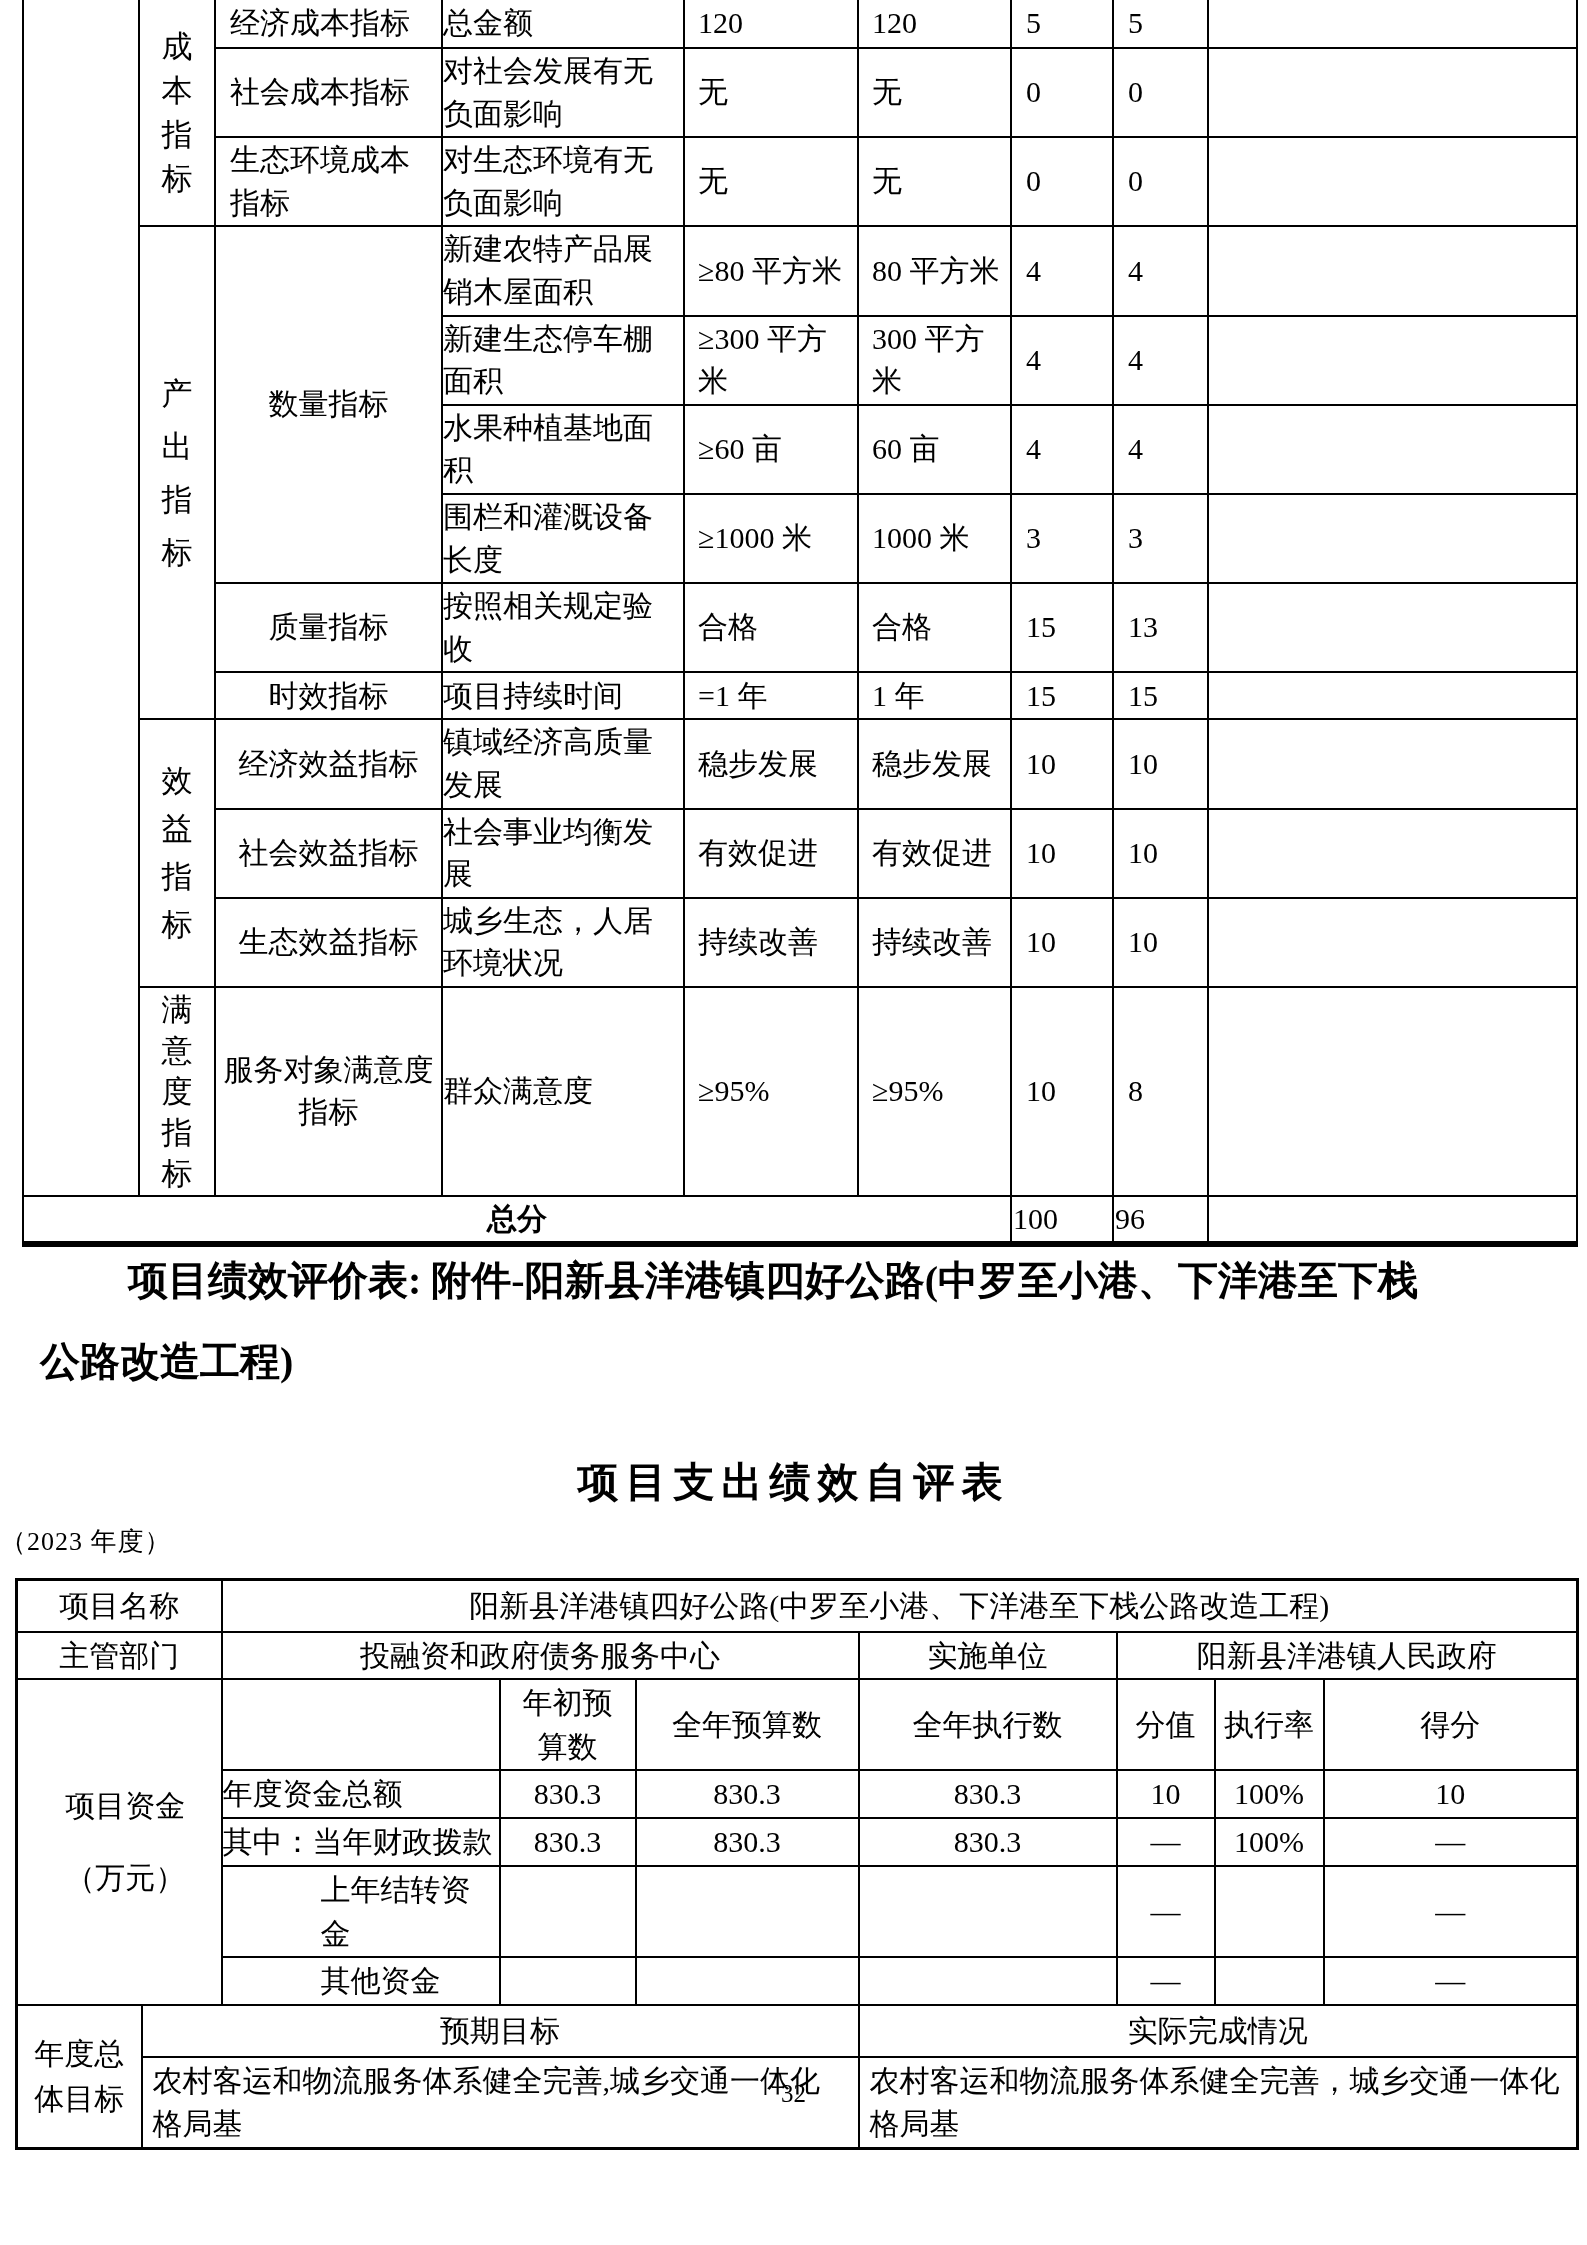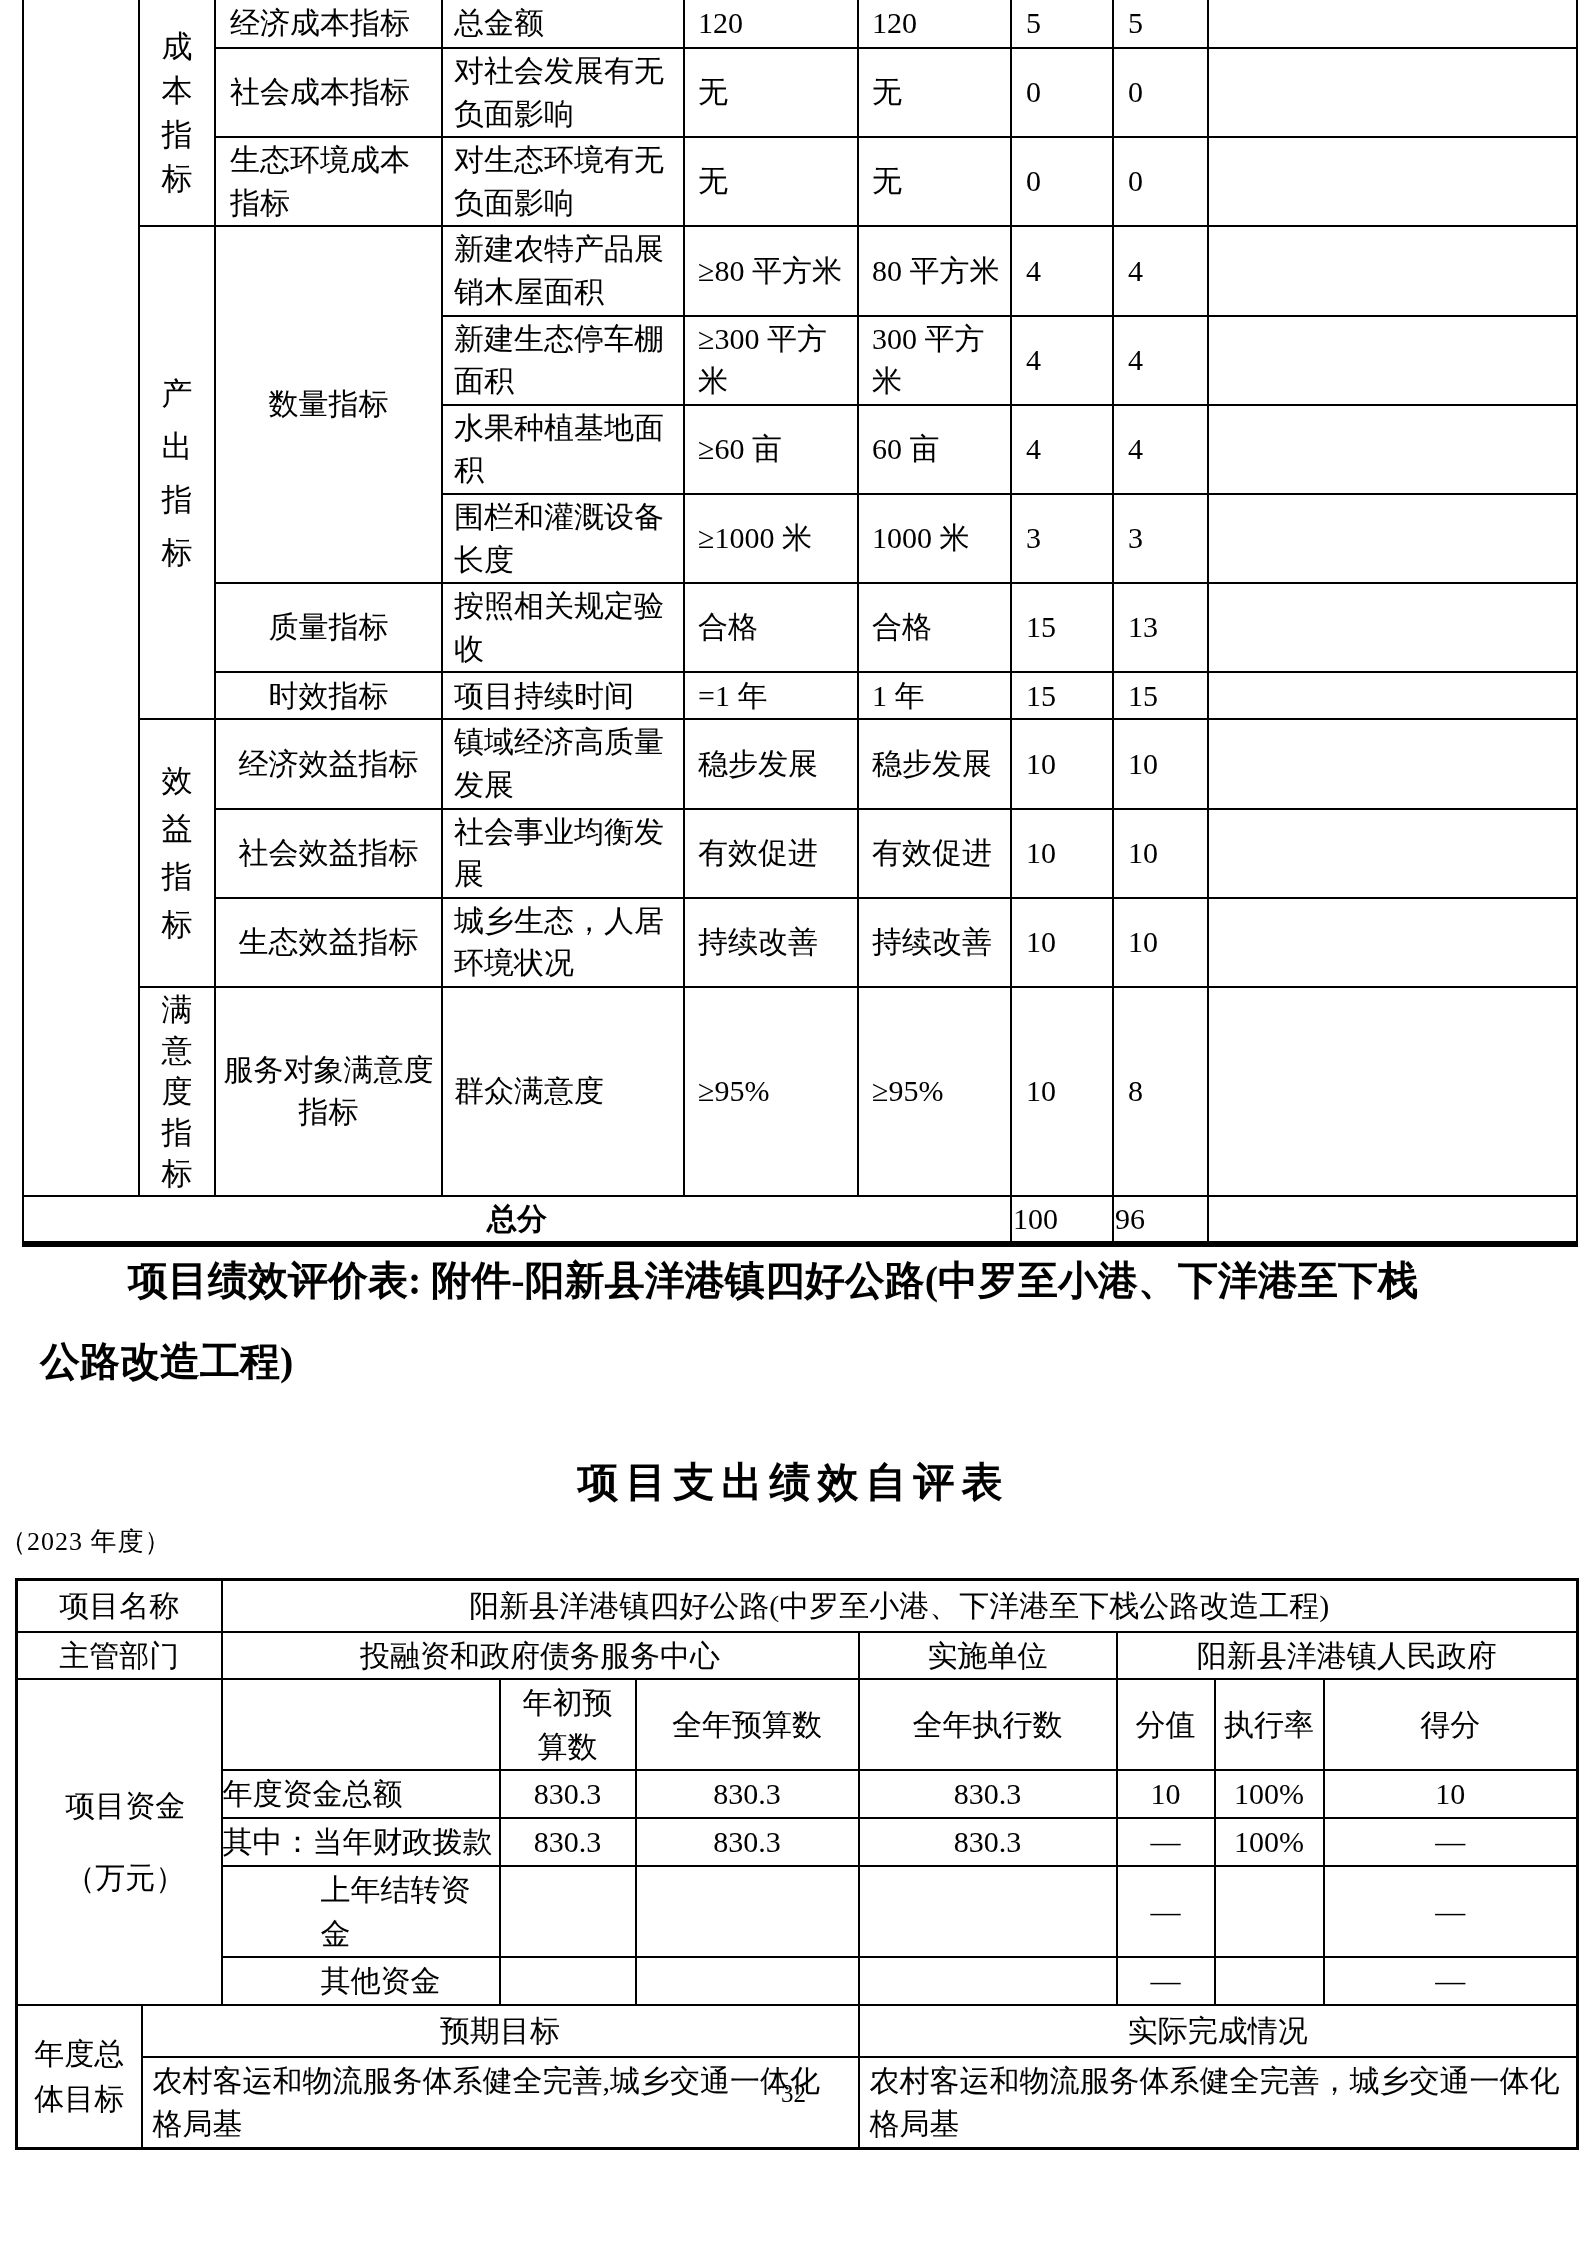--- a/index.html
+++ b/index.html
@@ -14,21 +14,21 @@
   td { overflow:hidden; vertical-align:middle; }
 
   
   #t1 { position:absolute; left:22px; top:0; width:1554px; }
   #t1 td { border:2px solid #000; font-size:30px; line-height:1.42; }
   #t1 tr.first td { border-top:none; }
   #t1 tr.last td { border-bottom:6px solid #000; }
 
   .c-cat      { text-align:center; padding:0 6px; }
   .c-cat-left { text-align:left; padding-left:14px; padding-right:6px; }
-  .c-name     { text-align:left; padding-left:11px; padding-right:6px; }
+  .c-name     { text-align:left; padding-left:0; padding-right:6px; }
   .c-val      { text-align:left; padding-left:13px; padding-right:6px; }
   .c-score    { text-align:left; padding-left:14px; }
   .c-empty    { }
 
   .vgroup { width:33px; margin:0 auto; word-break:break-all; text-align:center; font-size:31px; }
   .lh-cost { line-height:44px; }
   .lh-out  { line-height:53px; }
   .lh-ben  { line-height:48px; }
   .lh-sat  { line-height:41px; }
   .wrap212 { width:212px; margin:12px auto; word-break:break-all; text-align:center; }

